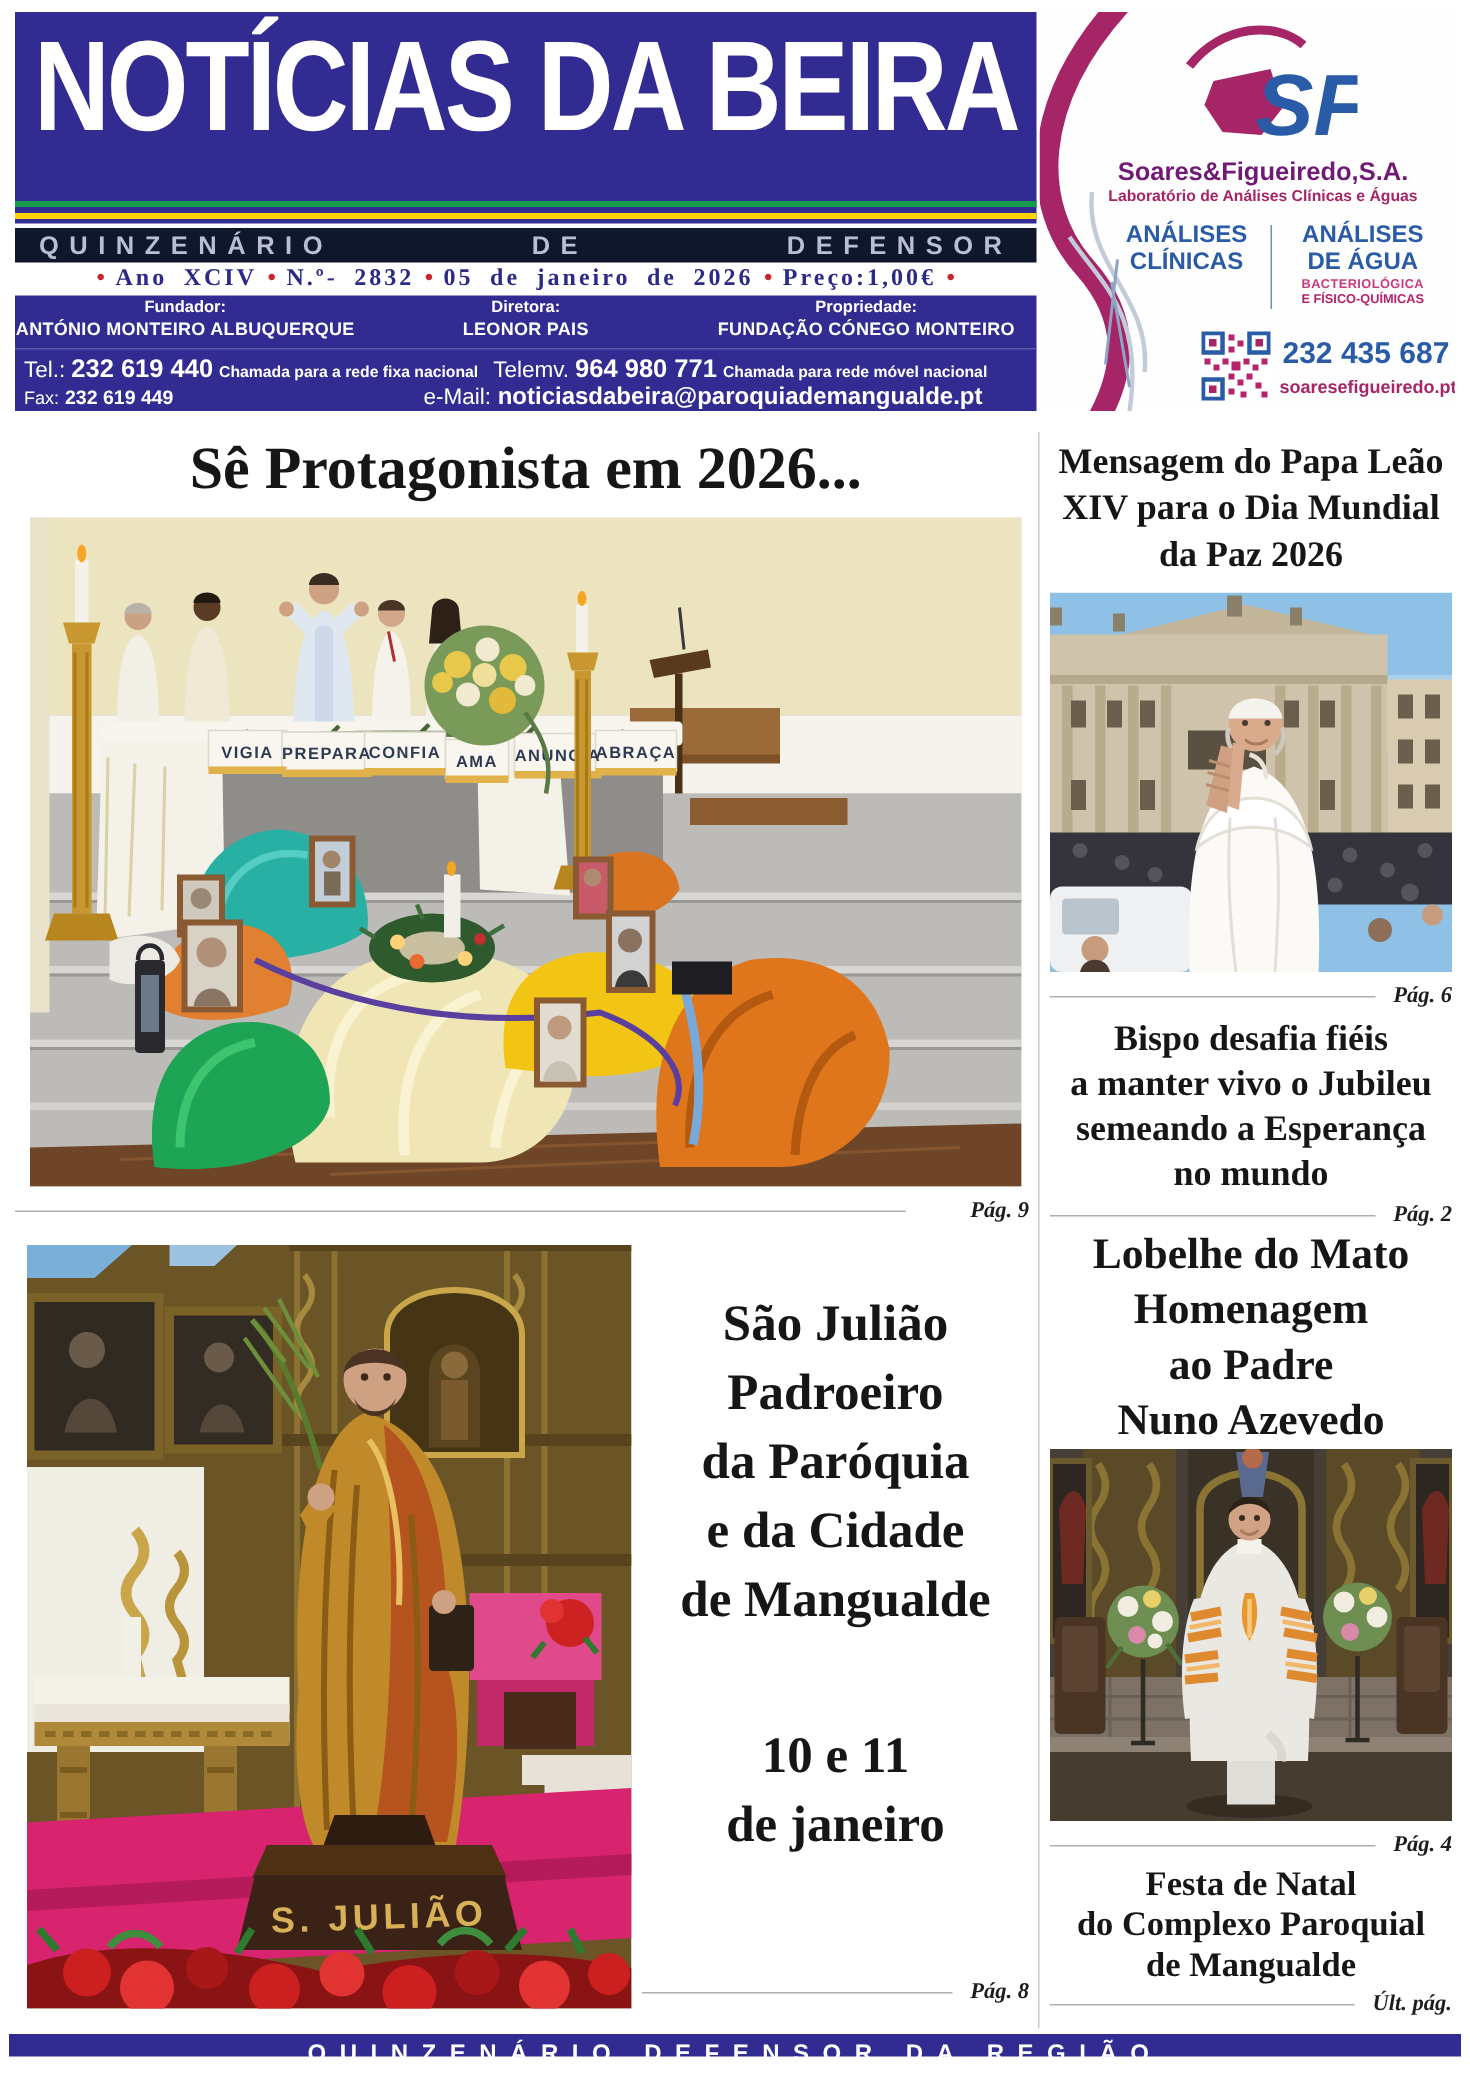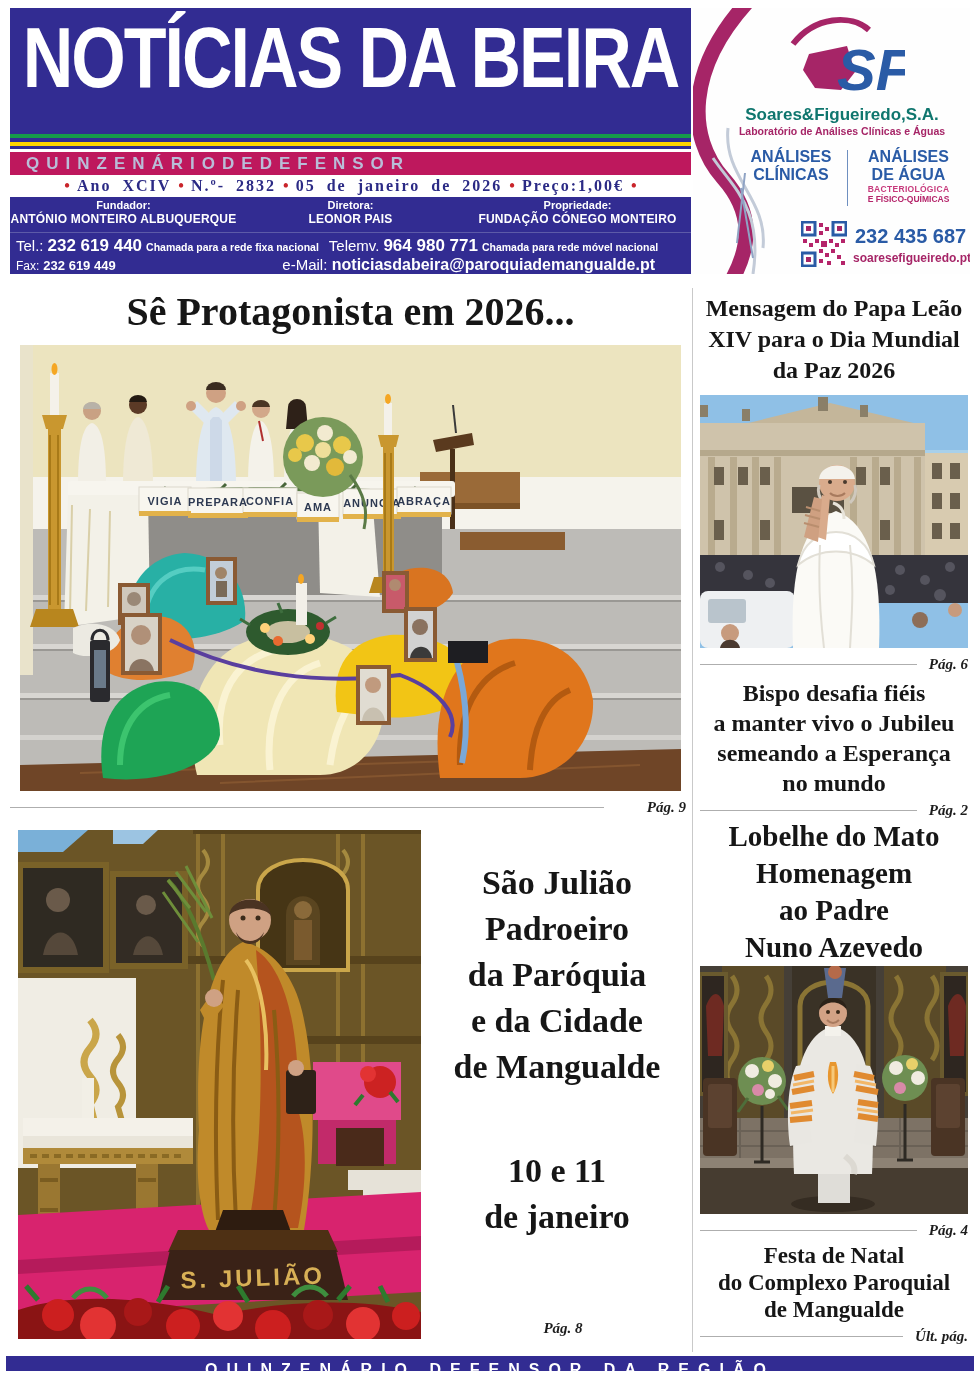--- a/index.html
+++ b/index.html
@@ -5,42 +5,42 @@
   html,body{margin:0;padding:0;background:#ffffff;}
   .page{position:relative;width:980px;height:1391px;background:#ffffff;overflow:hidden;
         font-family:"Liberation Sans","DejaVu Sans",sans-serif;}
   
   .mast{position:absolute;left:10px;top:8px;width:681px;height:141px;background:#322c92;}
   .mast-title{display:block;text-align:center;color:#ffffff;font-weight:bold;font-size:70px;
               letter-spacing:-2px;line-height:104px;transform:scaleY(1.22);transform-origin:50% 60%;
               font-family:"Liberation Sans","DejaVu Sans",sans-serif;white-space:nowrap;}
   .stripe-g{position:absolute;left:0;right:0;bottom:11px;height:4px;background:#169a4b;}
   .stripe-y{position:absolute;left:0;right:0;bottom:3px;height:4px;background:#ffd400;}
-  .subbar{position:absolute;left:10px;top:152px;width:681px;height:23px;background:#be185d;
-          color:#b9bdd8;display:flex;justify-content:flex-start;box-sizing:border-box;
+  .subbar{position:absolute;left:10px;top:152px;width:681px;height:23px;background:#0f172a;
+          color:#b9bdd8;display:flex;justify-content:space-between;box-sizing:border-box;
           padding:0 16px;font-weight:bold;font-size:17px;line-height:23px;letter-spacing:7px;}
   .issueline{position:absolute;left:10px;top:175px;width:681px;height:22px;text-align:center;
              font-family:"Liberation Serif","DejaVu Serif",serif;font-weight:bold;font-size:16px;
              line-height:21px;color:#2b2a85;letter-spacing:2px;word-spacing:5px;white-space:nowrap;}
   .issueline .bullet{color:#c9252b;padding:0 7px;letter-spacing:0;}
   .band{position:absolute;left:10px;top:197px;width:681px;height:77px;background:#322c92;color:#fff;}
   .staffrow{display:flex;height:35px;border-bottom:1px solid #5d5aa8;}
   .staffcol{flex:1;text-align:center;padding-top:2px;}
   .stafflabel{display:block;font-size:11px;font-weight:bold;line-height:13px;}
   .staffname{display:block;font-size:12px;font-weight:bold;line-height:15px;letter-spacing:.2px;}
   .telrow{display:flex;align-items:baseline;padding:3px 6px 0 6px;white-space:nowrap;}
   .tlab{font-size:15px;} .tnum{font-size:17px;font-weight:bold;margin:0 4px;}
   .tnote{font-size:10.5px;font-weight:bold;margin-right:10px;}
   .faxrow{display:flex;align-items:baseline;padding:0 10px 0 6px;}
   .flab{font-size:12px;} .fnum{font-size:13px;font-weight:bold;margin-left:4px;}
   .emailwrap{margin-left:auto;margin-right:26px;}
   .elab{font-size:15px;} .eaddr{font-size:16px;font-weight:bold;}
   
   .ad{position:absolute;left:693px;top:8px;width:277px;height:266px;background:#fefefe;overflow:hidden;}
-  .ad-company{position:absolute;left:26px;top:97px;width:246px;text-align:center;color:#0f766e;
+  .ad-company{position:absolute;left:26px;top:97px;width:246px;text-align:center;color:#701a75;
               font-weight:bold;font-size:17px;}
   .ad-tagline{position:absolute;left:26px;top:117px;width:246px;text-align:center;color:#a62567;
               font-weight:bold;font-size:10.5px;}
   .ad-cols{position:absolute;left:48px;top:140px;width:222px;display:flex;}
   .ad-colL{width:100px;text-align:center;color:#2a5ba6;font-weight:bold;font-size:16px;line-height:18px;}
   .ad-div{width:1px;background:#6e8fc0;height:56px;margin:2px 6px 0 6px;}
   .ad-colR{flex:1;text-align:center;color:#2a5ba6;font-weight:bold;font-size:16px;line-height:18px;}
   .ad-sub{display:block;color:#c73a7c;font-size:8.5px;line-height:10px;letter-spacing:.3px;}
   .ad-sub2{display:block;color:#b5246a;font-size:8.5px;line-height:10px;font-weight:bold;}
   .ad-phone{position:absolute;left:162px;top:217px;color:#2a5ba6;font-weight:bold;font-size:20px;}
@@ -50,21 +50,21 @@
   .lead-head{position:absolute;left:10px;top:289px;width:681px;text-align:center;font-size:40px;line-height:46px;}
   .mainphoto{position:absolute;left:20px;top:345px;width:661px;height:446px;}
   .pref{position:absolute;display:flex;align-items:center;}
   .rule{flex:1;height:1px;background:#aeaeae;}
   .pnum{margin-left:12px;font-family:"Liberation Serif","DejaVu Serif",serif;
         font-style:italic;font-weight:bold;font-size:15px;color:#1d1d1d;white-space:nowrap;}
   .pref-lead{left:10px;top:799px;width:676px;gap:31px;}
   .sjphoto{position:absolute;left:18px;top:830px;width:403px;height:509px;}
   .sj-head{position:absolute;left:428px;top:860px;width:258px;text-align:center;font-size:34px;line-height:46px;}
   .sj-date{position:absolute;left:428px;top:1148px;width:258px;text-align:center;font-size:34px;line-height:46px;}
-  .pref-sj{left:428px;top:1320px;width:258px;flex-direction:column;}
+  .pref-sj{left:428px;top:1320px;width:258px;}
   .coldiv{position:absolute;left:692px;top:288px;width:1px;height:1064px;background:#c9c9c9;}
   .papa-head{position:absolute;left:700px;top:293px;width:268px;text-align:center;font-size:24px;line-height:31px;}
   .popephoto{position:absolute;left:700px;top:395px;width:268px;height:253px;}
   .pref-papa{left:700px;top:656px;width:268px;}
   .bispo-head{position:absolute;left:700px;top:678px;width:268px;text-align:center;font-size:24px;line-height:30px;}
   .pref-bispo{left:700px;top:802px;width:268px;}
   .lobelhe-head{position:absolute;left:700px;top:818px;width:268px;text-align:center;font-size:29px;line-height:37px;}
   .priestphoto{position:absolute;left:700px;top:966px;width:268px;height:248px;}
   .pref-lobelhe{left:700px;top:1222px;width:268px;}
   .festa-head{position:absolute;left:700px;top:1242px;width:268px;text-align:center;font-size:23px;line-height:27px;}

